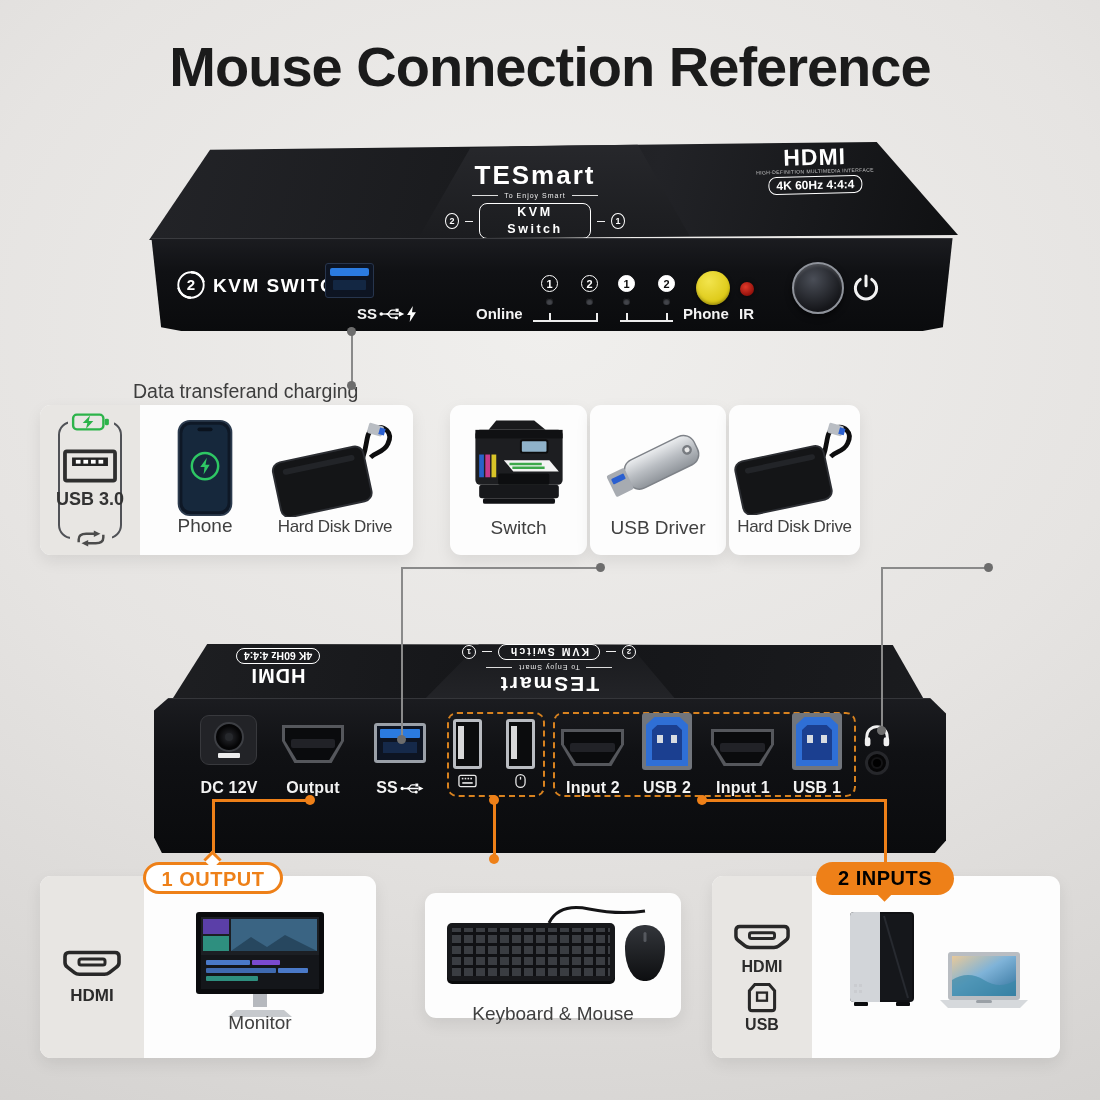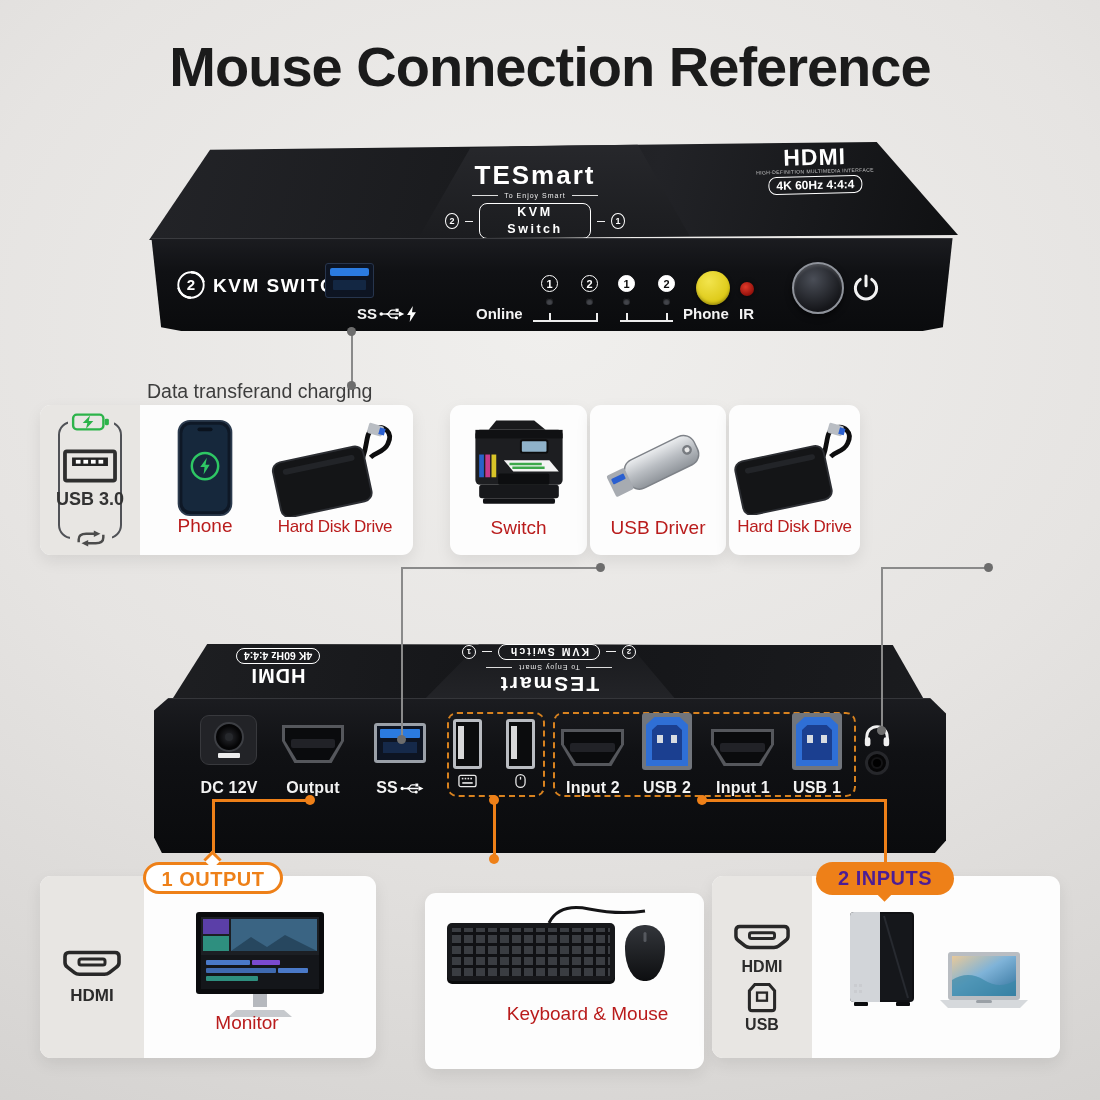--- a/index.html
+++ b/index.html
@@ -1,19 +1,19 @@
 <!DOCTYPE html>
 <html><head>
 <meta charset="utf-8">
 <style>
   html,body{margin:0;padding:0;background:#cfcdcb;font-family:"Liberation Sans","DejaVu Sans",sans-serif;}
   #canvas{position:relative;width:1100px;height:1100px;margin:0 auto;overflow:hidden;
     background:radial-gradient(120% 90% at 50% 30%, #f0efed 0%, #e6e4e2 45%, #d0cecc 100%);}
   .abs{position:absolute;}
-  .txt{position:absolute;white-space:nowrap;margin-left:14px;}
+  .txt{position:absolute;white-space:nowrap;}
   #title{left:0;right:0;top:34px;text-align:center;font-size:56px;font-weight:700;letter-spacing:-1px;color:#1b1b1b;}
 
   
   .dev{position:absolute;z-index:5;}
   .dev-top{position:absolute;background:linear-gradient(105deg,#232428 0%,#1a1b1e 40%,#222327 62%,#0f1012 100%);}
   .dev-top-center{position:absolute;inset:0;background:linear-gradient(180deg,#27282c,#1b1c1f);}
   .dev-face{position:absolute;background:linear-gradient(180deg,#1b1c20 0%,#101114 35%,#0a0b0d 100%);box-shadow:0 10px 18px rgba(0,0,0,.25);}
   .brand{position:absolute;text-align:center;color:#fff;}
   .brand-name{font-size:26px;font-weight:700;letter-spacing:2px;}
   .brand-tagline{display:flex;align-items:center;justify-content:center;gap:6px;font-size:7px;letter-spacing:1px;margin-top:1px;color:#eee;}
@@ -75,28 +75,28 @@
 
   
   .gline{position:absolute;background:#8a8a8a;z-index:20;}
   .gdot{position:absolute;width:9px;height:9px;border-radius:50%;background:#6d6d6d;z-index:21;}
   .oline{position:absolute;background:#ee8018;z-index:20;}
   .odot{position:absolute;width:10px;height:10px;border-radius:50%;background:#ee8018;z-index:21;}
 
   
   .card{position:absolute;background:#fdfdfd;border-radius:11px;box-shadow:0 6px 16px rgba(0,0,0,.08);z-index:10;}
   .gray-panel{position:absolute;left:0;top:0;bottom:0;background:#e8e6e3;border-radius:11px 0 0 11px;}
-  .card-label{position:absolute;width:100%;text-align:center;font-size:19px;color:#b91c1c;}
+  .card-label{position:absolute;width:100%;text-align:center;font-size:19px;color:#404040;}
   .card-label.tight{font-size:17px;letter-spacing:-.3px;}
   .pport-label{position:absolute;text-align:center;font-weight:700;font-size:17px;color:#2b2b2b;width:100%;}
 
   
   .badge{position:absolute;z-index:25;border-radius:17px;text-align:center;font-weight:700;font-size:20px;letter-spacing:.5px;}
   .badge.out{background:#fff;border:3px solid #ee8018;color:#ee8018;line-height:29px;box-sizing:border-box;}
-  .badge.in{background:#ee8018;color:#4c1d95;line-height:33px;}
+  .badge.in{background:#ee8018;color:#000000;line-height:33px;}
   .notch{position:absolute;width:13px;height:13px;transform:rotate(45deg);z-index:26;}
   .notch.out{background:#fff;border-left:3px solid #ee8018;border-top:3px solid #ee8018;box-sizing:border-box;}
   .notch.in{background:#ee8018;z-index:24;}
 
   
   .spec-frame{position:absolute;border:2.5px solid #505257;border-radius:14px;box-sizing:border-box;}
   .spec-usb-label{position:absolute;width:100%;text-align:center;font-size:18px;font-weight:700;color:#333;}
   .icon-chip{position:absolute;background:#e8e6e3;padding:0 3px;}
 
   
@@ -458,24 +458,24 @@
       <path d="M39 41 l20 -14 l16 10 l18 -12 l32 16 H39 z" fill="#27475f"></path>
       <rect x="9" y="45" width="118" height="34" fill="#14161a"></rect>
       <rect x="14" y="50" width="44" height="5" rx="1" fill="#4a79c8"></rect>
         <rect x="60" y="50" width="28" height="5" rx="1" fill="#7a4ad0"></rect>
       <rect x="14" y="58" width="70" height="5" rx="1" fill="#3f6ab0"></rect>
         <rect x="86" y="58" width="30" height="5" rx="1" fill="#4a79c8"></rect>
       <rect x="14" y="66" width="52" height="5" rx="1" fill="#2e8f7f"></rect>
       <rect x="61" y="84" width="14" height="13" fill="#b6b9be"></rect>
       <path d="M44 100 h48 l8 7 H36 z" fill="#c6c9cd"></path>
     </svg>
-    <div class="card-label" style="left:91px;top:136px;width:232px;">Monitor</div>
-  </div>
-
-  <div class="card" style="left:425px;top:893px;width:256px;height:176px;padding-left:23px;">
+    <div class="card-label" style="left:104px;top:136px;width:232px;">Monitor</div>
+  </div>
+
+  <div class="card" style="left:425px;top:893px;width:256px;height:125px;">
     <div class="kbd" style="left:22px;top:30px;width:168px;height:58px;">
         <div class="keys"></div>
       </div>
     <div class="mouse" style="left:200px;top:32px;width:40px;height:56px;"></div>
     <svg class="abs" style="left:120px;top:6px;" width="110" height="28" viewBox="0 0 110 28">
       <path d="M4 24 q10 -20 40 -14 q30 6 56 2" fill="none" stroke="#141416" stroke-width="3"></path>
     </svg>
     <div class="card-label" style="top:110px;">Keyboard &amp; Mouse</div>
   </div>
 

